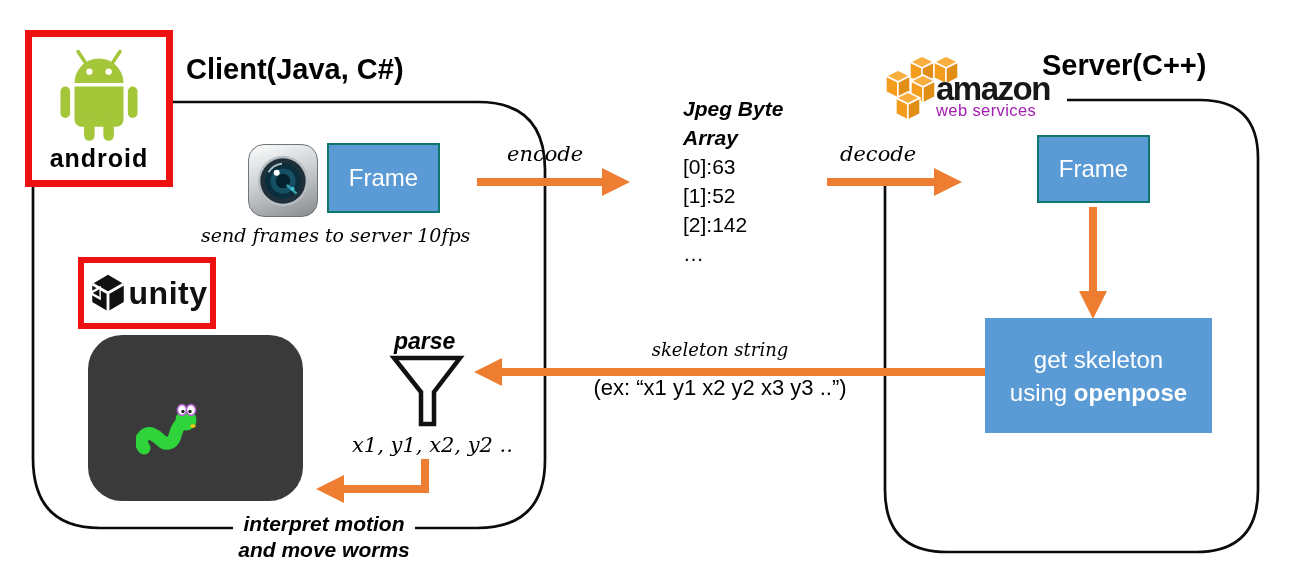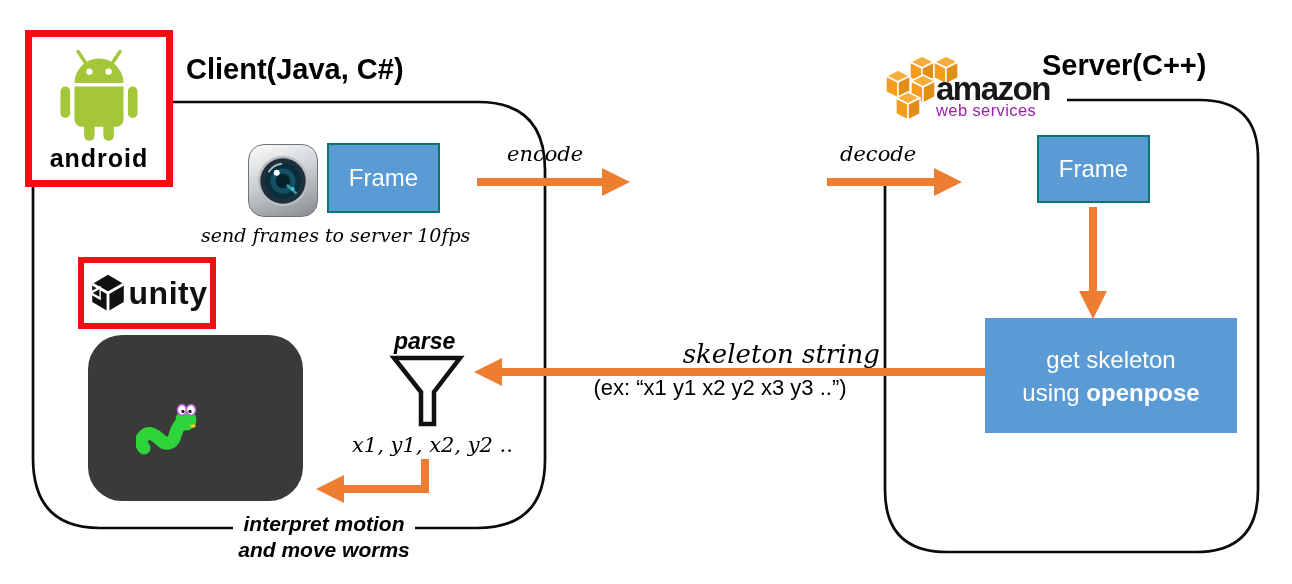--- a/index.html
+++ b/index.html
@@ -49,21 +49,21 @@
   .decode-label{left:840px;top:142px;}
 
   .skeleton-label{left:560px;top:339px;width:320px;text-align:center;font-size:22px;}
   .skeleton-example{left:550px;top:375px;width:340px;text-align:center;font-size:22px;white-space:nowrap;}
 
   .aws-logo{left:884px;top:56px;width:185px;height:72px;}
   .aws-text{position:absolute;left:52px;top:20px;line-height:26px;}
   .aws-wordmark{font-size:33px;font-weight:800;letter-spacing:-1.5px;color:#181818;line-height:26px;}
   .aws-subtitle{font-size:16.5px;letter-spacing:0.4px;color:#a21caf;line-height:15px;margin-top:1px;}
 
-  .skeleton-box{left:985px;top:318px;width:252px;height:115px;background:#5b9bd5;color:#fff;
+  .skeleton-box{left:985px;top:318px;width:227px;height:115px;background:#5b9bd5;color:#fff;
                 font-size:24px;display:flex;flex-direction:column;align-items:center;
                 justify-content:center;line-height:33px;text-align:center;}
 </style>
 </head>
 <body>
 
 <div class="canvas">
 
   <svg class="svg-layer" viewBox="0 0 1292 584" xmlns="http://www.w3.org/2000/svg">
 
@@ -166,22 +166,30 @@
   <div class="serif-label coords-label">x1, y1, x2, y2 ..</div>
 
   <div class="abs interpret">
     <div>interpret motion</div>
     <div>and move worms</div>
   </div>
 
   <div class="serif-label encode-label">encode</div>
   <div class="serif-label decode-label">decode</div>
 
-
-  <div class="serif-label skeleton-label" style="font-size:26px;text-align:right;">skeleton string</div>
+  <div class="abs jpeg-block">
+    <div class="jpeg-title">Jpeg Byte</div>
+    <div class="jpeg-title">Array</div>
+    <div>[0]:63</div>
+    <div>[1]:52</div>
+    <div>[2]:142</div>
+    <div>…</div>
+  </div>
+
+  <div class="serif-label skeleton-label" style="font-size:18px;">skeleton string</div>
   <div class="abs skeleton-example">(ex: “x1 y1 x2 y2 x3 y3 ..”)</div>
 
   <div class="abs aws-logo">
     <svg width="90" height="66" viewBox="0 0 90 66" stroke="#ffffff" stroke-width="1.4" stroke-linejoin="round">
       <g>
         <g transform="translate(26,0)">
           <polygon points="12,0 24,6 12,12 0,6" fill="#F8AE3E"></polygon>
           <polygon points="0,6 12,12 12,28 0,22" fill="#F49C1E"></polygon>
           <polygon points="12,12 24,6 24,22 12,28" fill="#E08E16"></polygon>
         </g>

